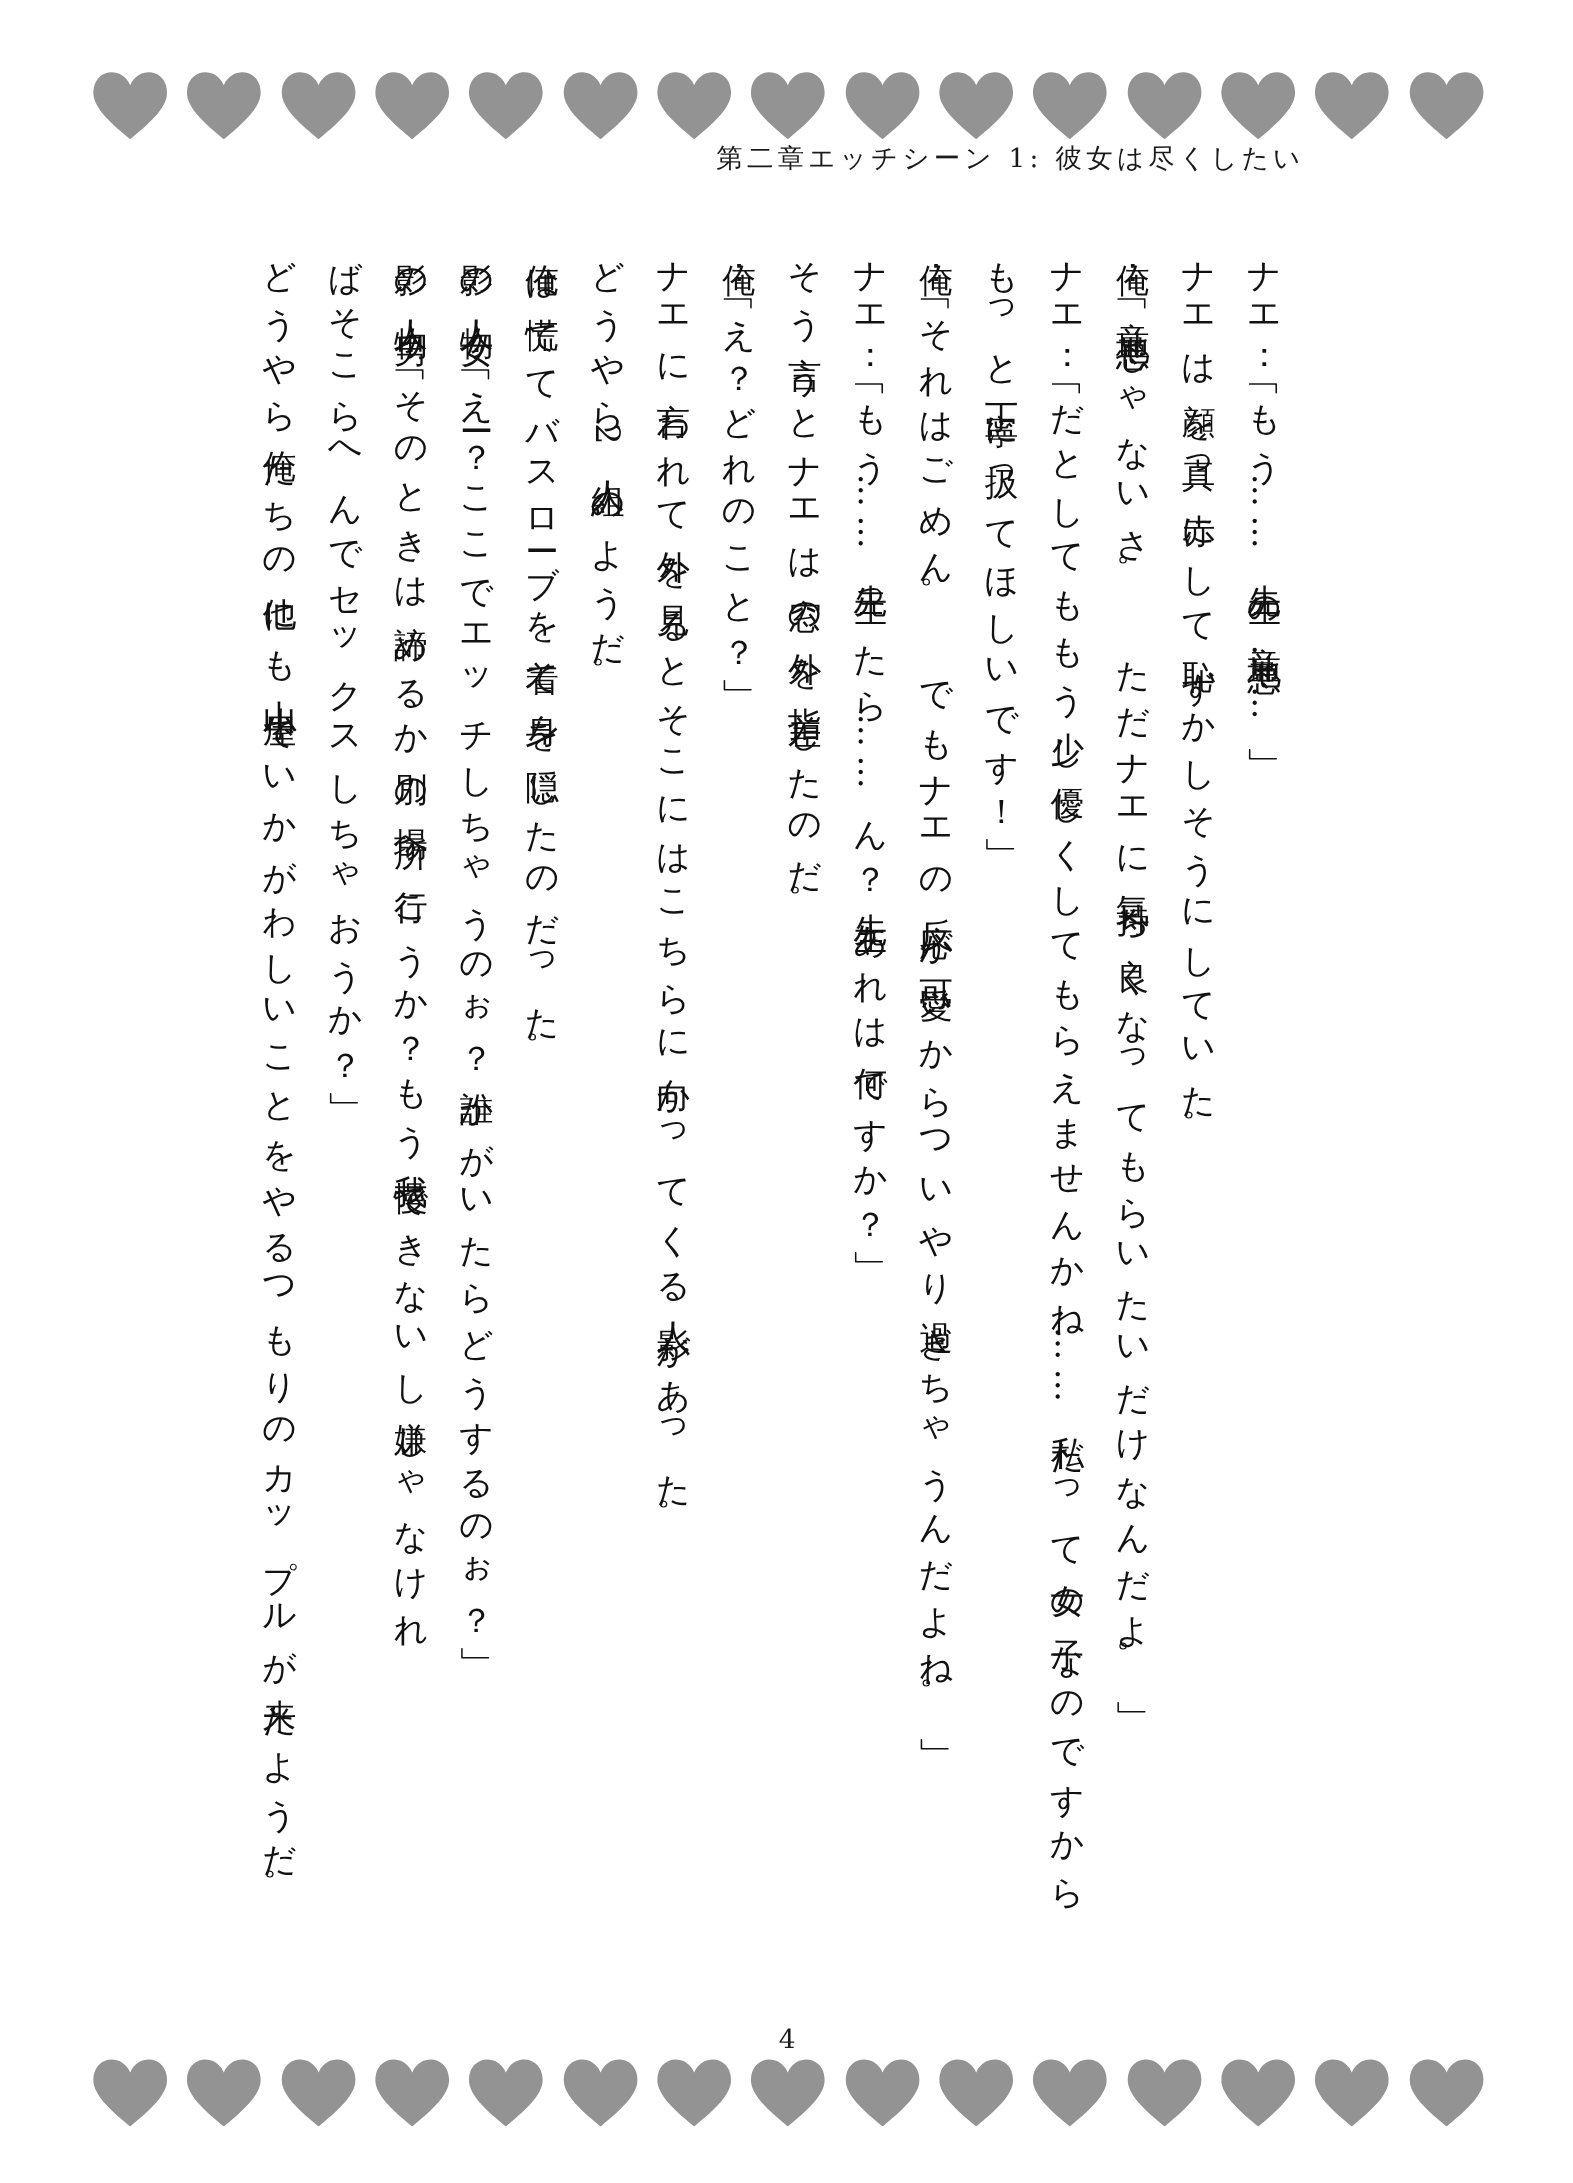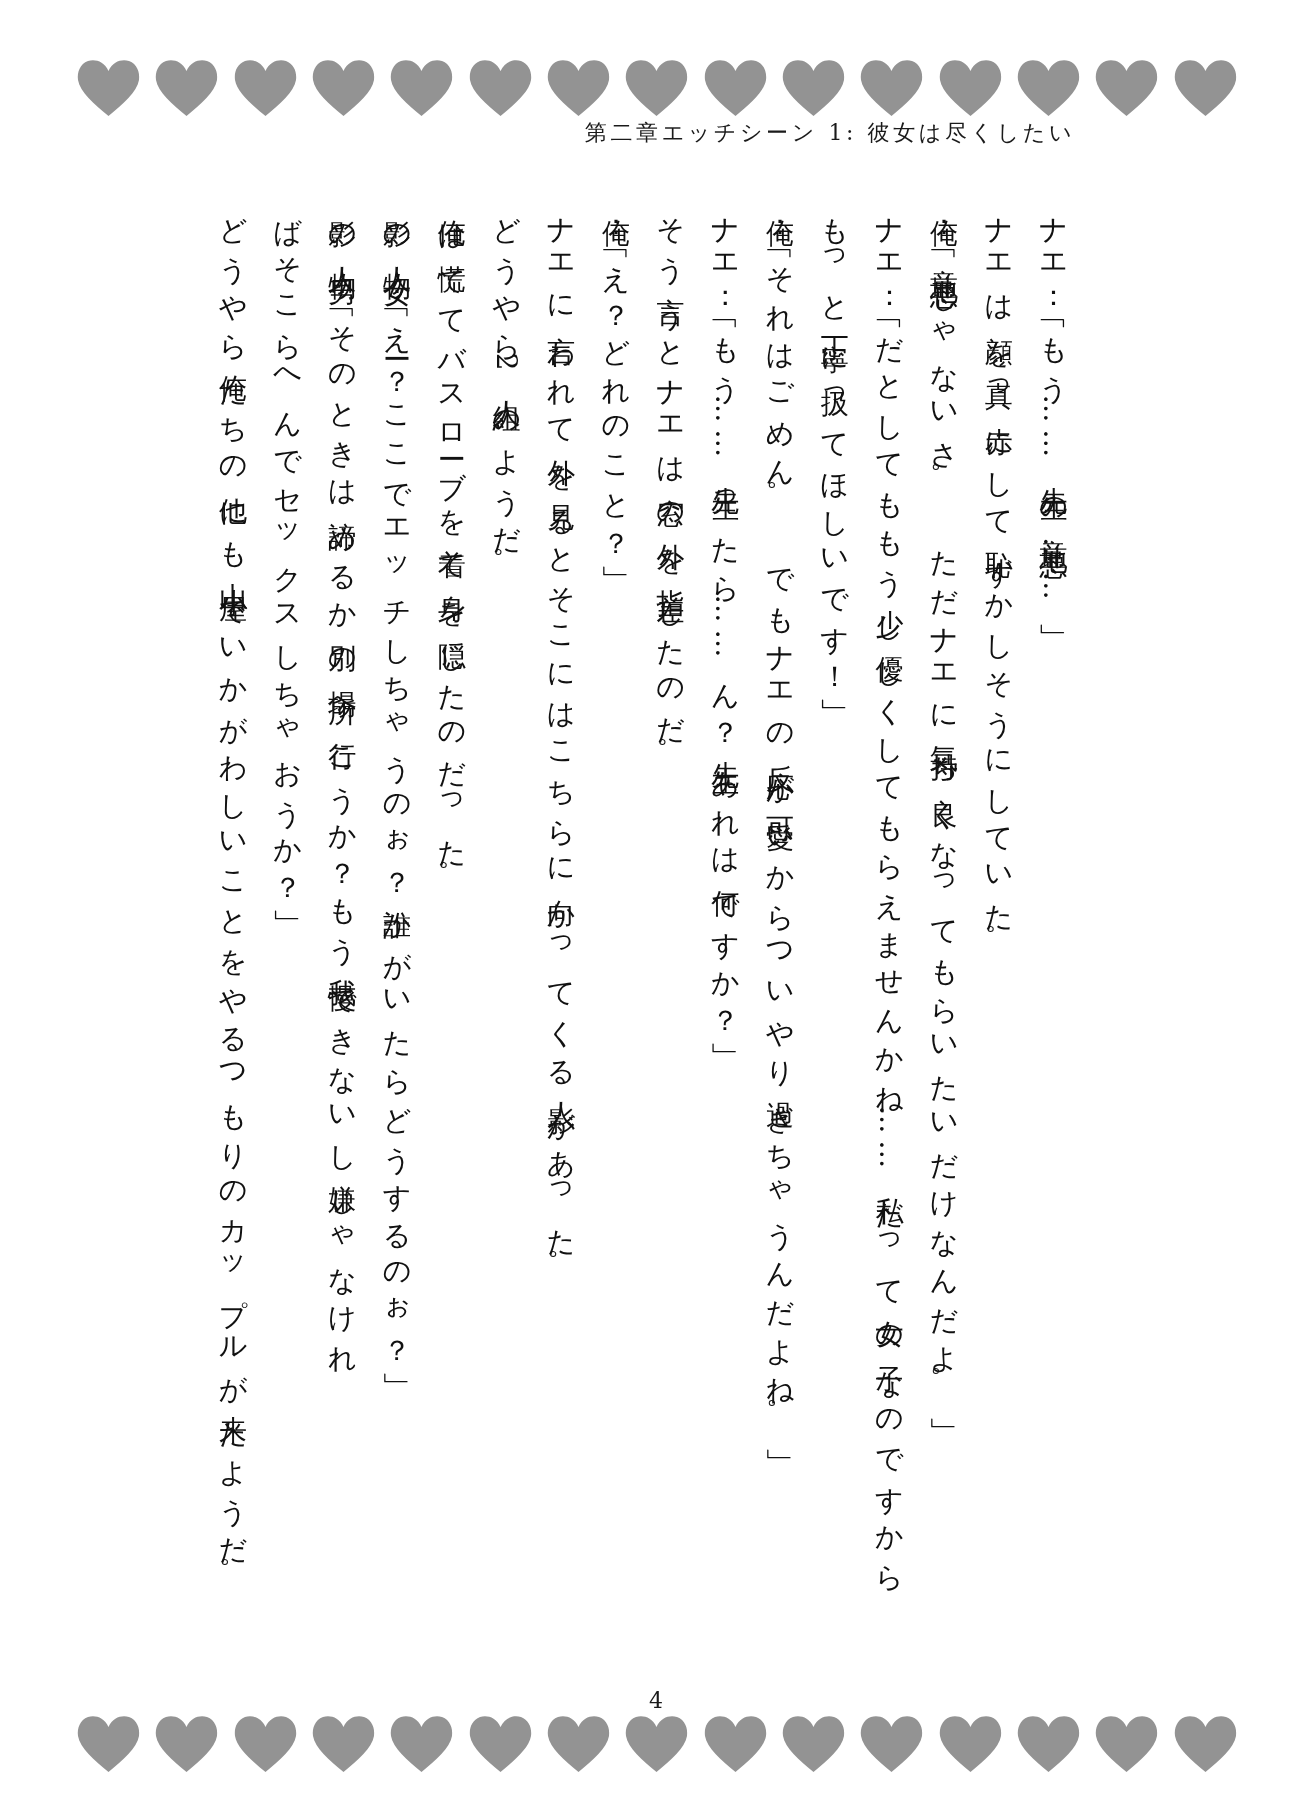--- a/index.html
+++ b/index.html
@@ -4,21 +4,21 @@
 <style>
   html, body { margin: 0; padding: 0; background: #ffffff; }
   body { width: 1311px; height: 1819px; position: relative; overflow: hidden;
          font-family: "DejaVu Serif", "Liberation Serif", serif; color: #111111; }
   .heart-row { position: absolute; left: 77px; width: 1160px; height: 57px;
                display: flex; justify-content: space-between; }
   .heart-row.top { top: 59px; }
   .heart-row.bottom { top: 1715px; }
   .heart { width: 63px; height: 57px; display: block; }
   .heart svg { width: 63px; height: 57px; display: block; }
-  .running-header { position: absolute; right: 236px; top: 118px; font-size: 22px;
+  .running-header { position: absolute; right: 224px; top: 118px; font-size: 22px;
                     letter-spacing: 3.6px; line-height: 30px; white-space: nowrap; color: #1a1a1a; }
   .body-text { position: absolute; top: 198px; left: 204px; width: 876px; height: 1440px;
                writing-mode: vertical-rl; font-size: 28px; line-height: 54.7px;
                letter-spacing: 6.8px; }
   .body-text p { margin: 0; padding: 0; white-space: nowrap; }
   .page-number { position: absolute; left: 646px; top: 1686px; width: 20px; text-align: center;
                  font-size: 22px; line-height: 30px; color: #1a1a1a; }
 </style>
 </head>
 <body>

